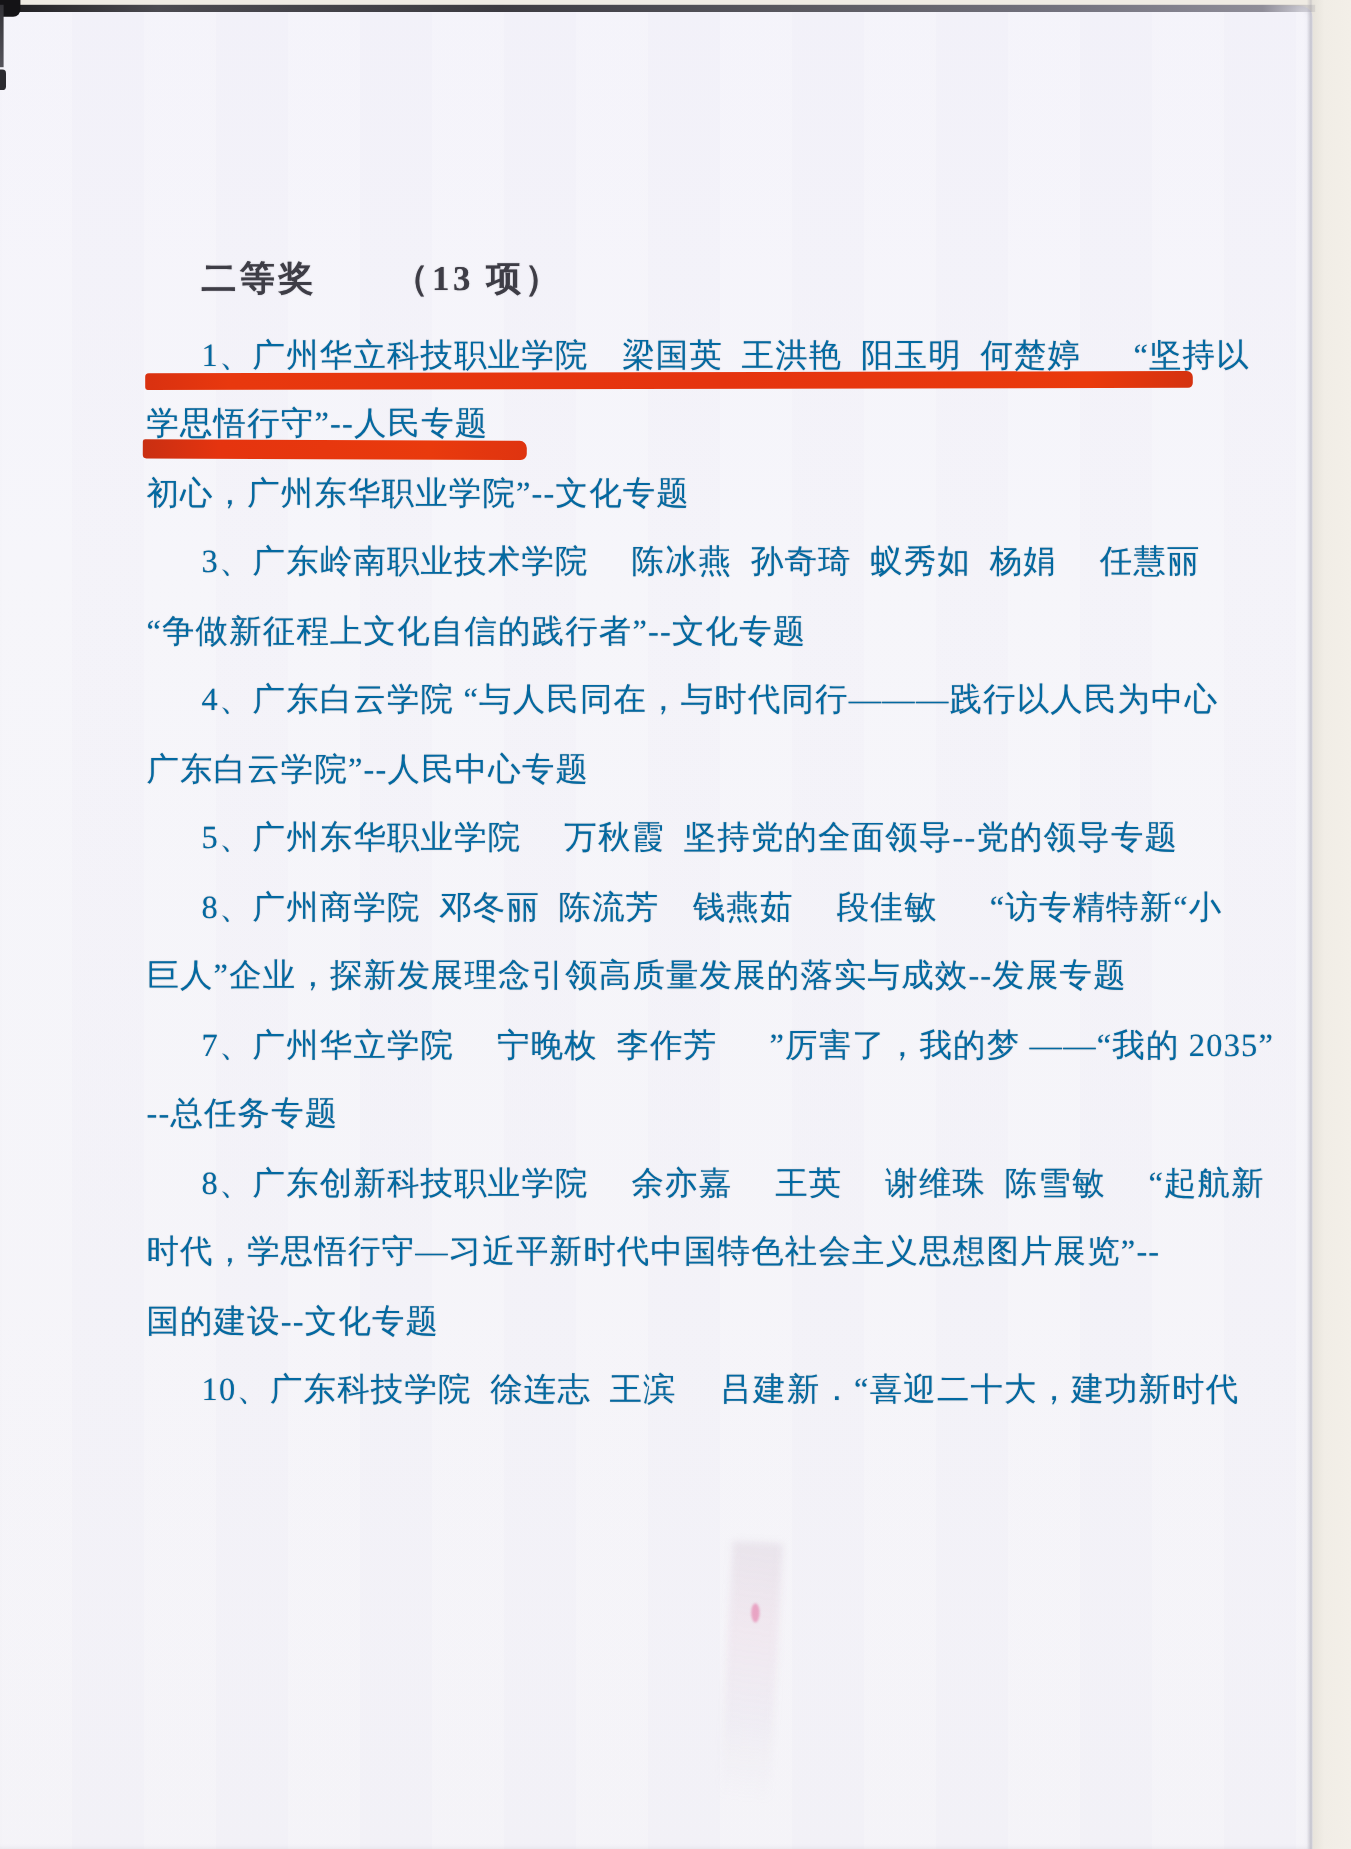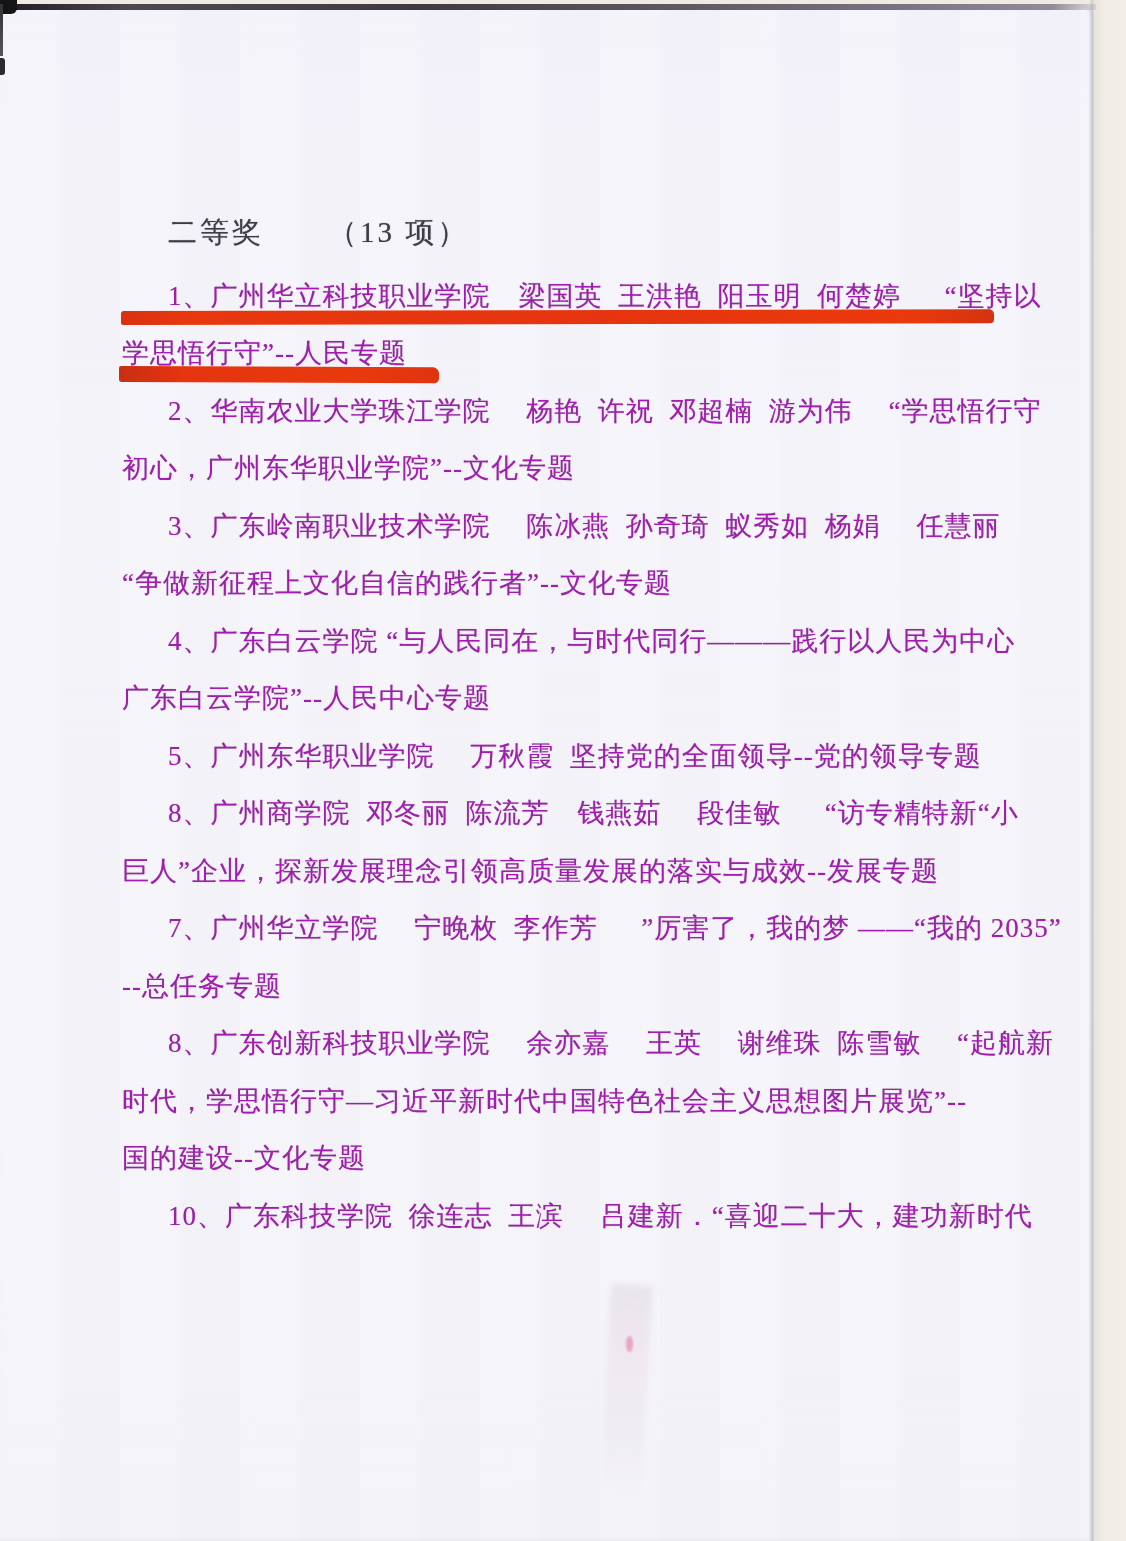--- a/index.html
+++ b/index.html
@@ -40,28 +40,28 @@
     position:absolute;left:0;top:4px;width:3px;height:52px;
     background:linear-gradient(180deg,#333237 0,#55545b 100%);
   }
   .left-tick{
     position:absolute;left:0;top:58px;width:5px;height:17px;
     background:#2b2a2f;border-radius:0 3px 3px 0;
   }
   
   .heading{
     position:absolute;left:168px;top:213px;margin:0;
-    font-size:29px;font-weight:normal;color:#3e3d46;
+    font-size:29px;font-weight:bold;color:#3e3d46;
     letter-spacing:3px;white-space:pre;
     text-shadow:0 0 1px rgba(62,61,70,0.55);
   }
   
   .content{
     position:absolute;left:122px;top:267px;width:900px;
-    font-size:27px;color:#a21caf;letter-spacing:1px;
+    font-size:27px;color:#0369a1;letter-spacing:1px;
     text-shadow:0 0 1px rgba(75,74,83,0.45);
   }
   .line{
     height:57.5px;display:flex;align-items:center;
     white-space:pre;overflow:visible;
   }
   .line.first{padding-left:46px;}
   
   .red{position:absolute;transform-origin:left center;}
   .red1{
@@ -94,21 +94,20 @@
 <div class="top-line"></div>
 <div class="corner-blob"></div>
 <div class="left-edge"></div>
 <div class="left-tick"></div>
 
 <h1 class="heading">二等奖　　（13 项）</h1>
 
 <div class="content">
   <div class="line first">1、广州华立科技职业学院　梁国英  王洪艳  阳玉明  何楚婷　  “坚持以</div>
   <div class="line">学思悟行守”--人民专题</div>
-  <div class="line first">2、华南农业大学珠江学院　 杨艳  许祝  邓超楠  游为伟　 “学思悟行守</div>
   <div class="line">初心，广州东华职业学院”--文化专题</div>
   <div class="line first">3、广东岭南职业技术学院　 陈冰燕  孙奇琦  蚁秀如  杨娟　 任慧丽</div>
   <div class="line">“争做新征程上文化自信的践行者”--文化专题</div>
   <div class="line first">4、广东白云学院 “与人民同在，与时代同行———践行以人民为中心</div>
   <div class="line">广东白云学院”--人民中心专题</div>
   <div class="line first">5、广州东华职业学院　 万秋霞  坚持党的全面领导--党的领导专题</div>
   <div class="line first">8、广州商学院  邓冬丽  陈流芳　钱燕茹　 段佳敏　  “访专精特新“小</div>
   <div class="line">巨人”企业，探新发展理念引领高质量发展的落实与成效--发展专题</div>
   <div class="line first">7、广州华立学院　 宁晚枚  李作芳　  ”厉害了，我的梦 ——“我的 2035”</div>
   <div class="line">--总任务专题</div>

